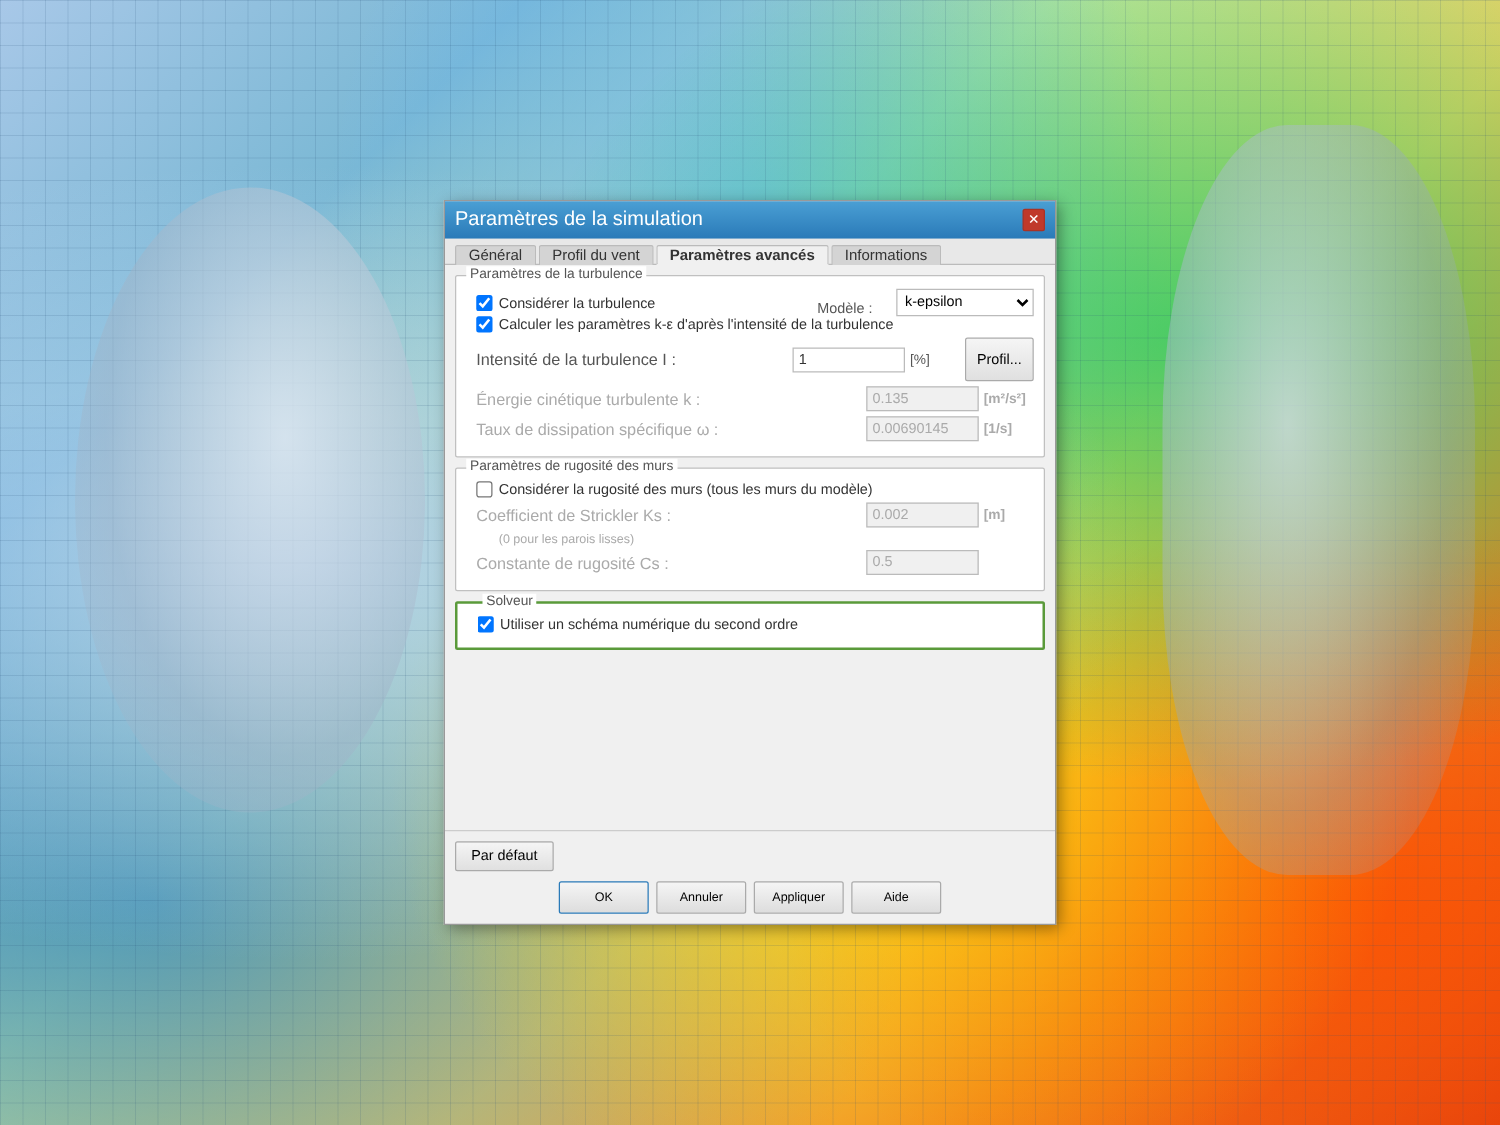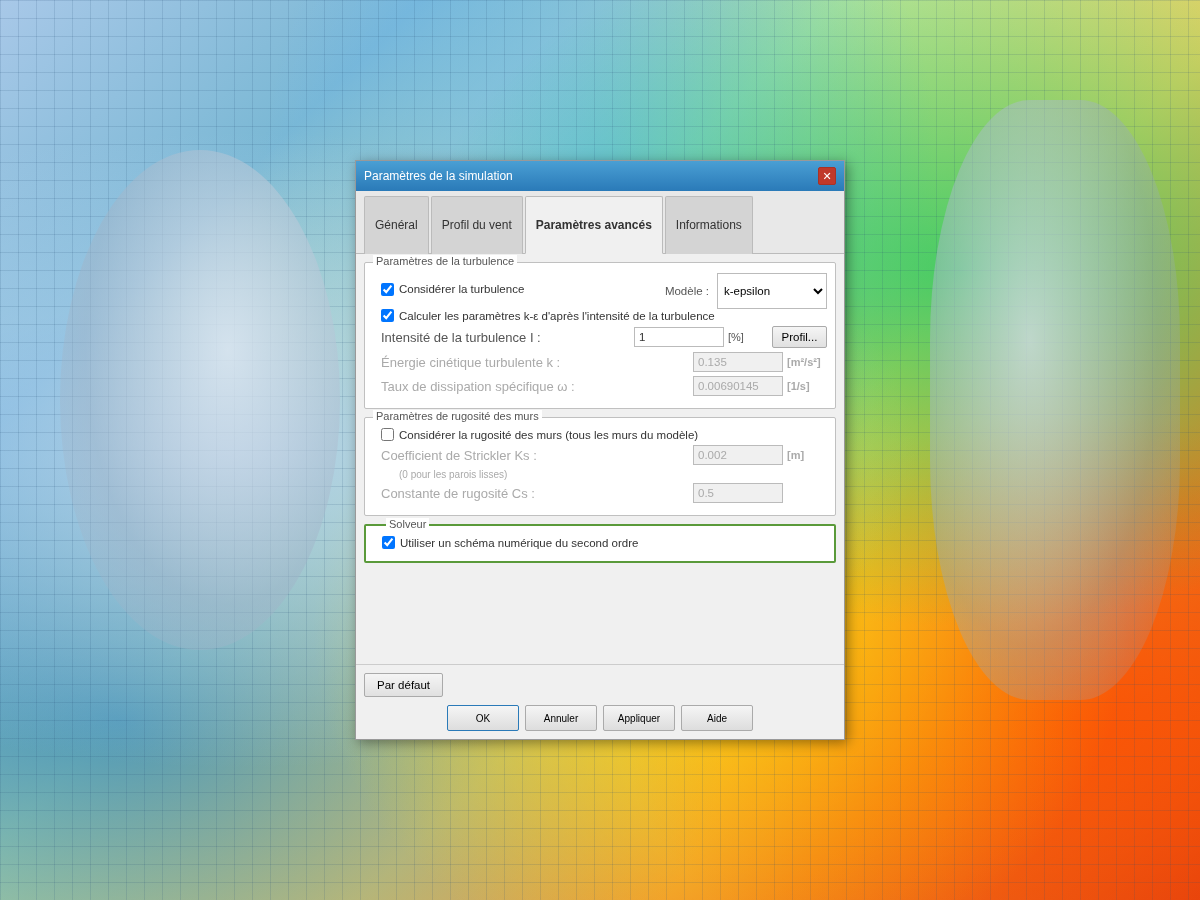--- a/index.html
+++ b/index.html
@@ -86,21 +86,21 @@
       padding: 6px 8px;
       display: flex;
       align-items: center;
       justify-content: space-between;
       font-size: 12px;
       font-weight: normal;
       user-select: none;
     }
 
     .dialog-titlebar-title {
-      font-size: 12px;
+      font-size: 16px;
     }
 
     .dialog-close-btn {
       width: 18px;
       height: 18px;
       background: #c0392b;
       border: 1px solid #a93226;
       border-radius: 2px;
       color: white;
       display: flex;
@@ -114,21 +114,21 @@
     
     .dialog-tabs {
       background: #e8e8e8;
       display: flex;
       border-bottom: 1px solid #bbb;
       padding: 4px 8px 0 8px;
       gap: 2px;
     }
 
     .tab {
-      padding: 21px 10px;
+      padding: 0 10px;
       background: #d4d4d4;
       border: 1px solid #bbb;
       border-bottom: none;
       cursor: pointer;
       font-size: 12px;
       color: #333;
       border-radius: 2px 2px 0 0;
       position: relative;
       bottom: -1px;
     }
@@ -257,32 +257,32 @@
     }
 
     .model-label {
       font-size: 11.5px;
       color: #555;
       margin-left: auto;
     }
 
     .model-select {
       width: 110px;
-      height: 36px;
+      height: 22px;
       border: 1px solid #bbb;
       background: white;
       font-size: 11.5px;
       padding: 0 2px;
       cursor: pointer;
     }
 
     
     .profil-btn {
       width: 55px;
-      height: 22px;
+      height: 35px;
       background: linear-gradient(to bottom, #f5f5f5, #e0e0e0);
       border: 1px solid #aaa;
       font-size: 11.5px;
       cursor: pointer;
       border-radius: 2px;
     }
 
     
     .dialog-footer {
       padding: 8px;
@@ -315,23 +315,23 @@
       cursor: pointer;
       border-radius: 2px;
     }
 
     .action-btn.primary {
       border-color: #2a7ab8;
     }
 
     .inline-row {
       display: flex;
-      align-items: center;
+      align-items: flex-end;
       width: 100%;
-      gap: 8px;
+      gap: 19px;
     }
 
     .rugosity-note {
       font-size: 10px;
       color: #aaa;
       margin-left: 18px;
       margin-bottom: 3px;
     }
   </style>
 </head>

